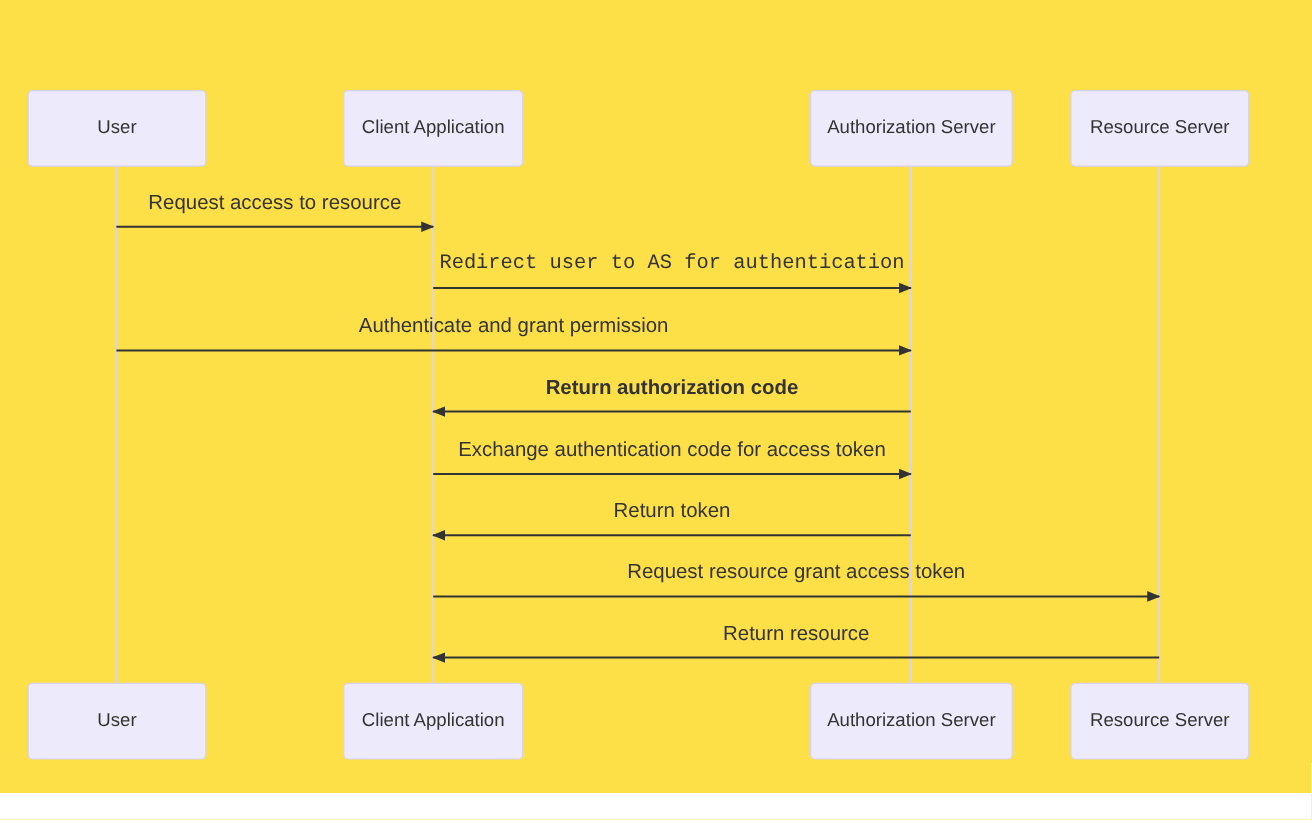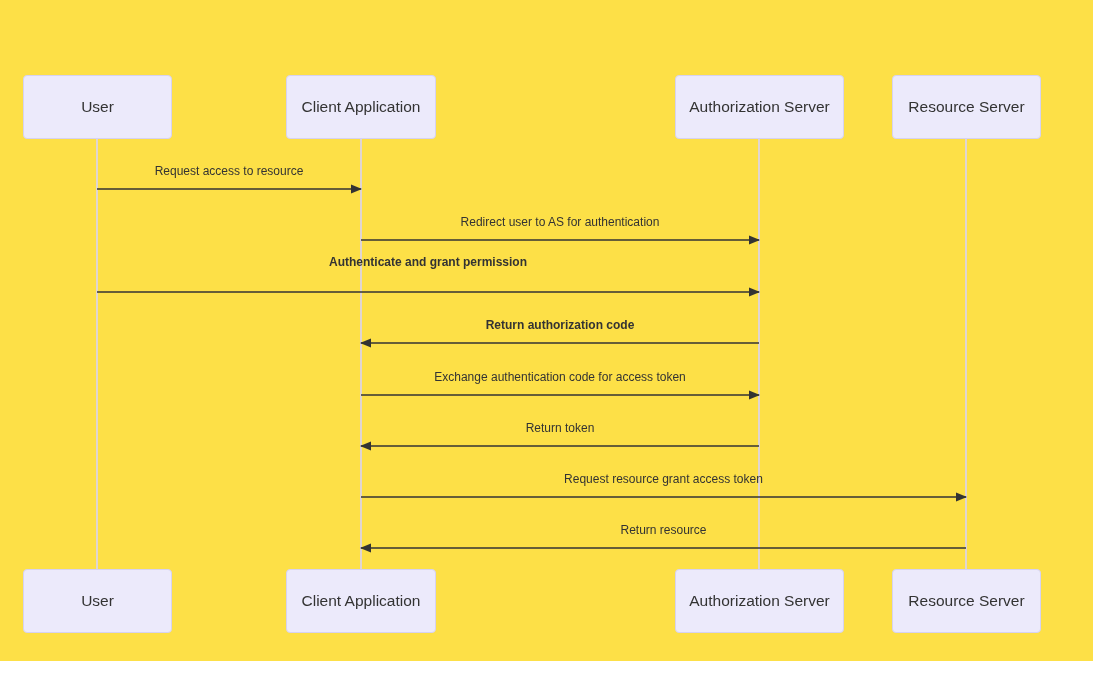--- a/index.html
+++ b/index.html
@@ -37,21 +37,21 @@
   .actor-label {
     font-family: "Liberation Sans", sans-serif;
     font-size: 15.5px;
     color: #333333;
     line-height: 1;
     white-space: nowrap;
   }
   .msg-label {
     position: absolute;
     font-family: "Liberation Sans", sans-serif;
-    font-size: 12px;
+    font-size: 17px;
     color: #333333;
     white-space: nowrap;
     transform: translate(-50%, -100%);
     line-height: 1;
   }
   .lifeline {
     stroke: #D9D2F5;
     stroke-width: 1.6;
   }
   .msg-line {
@@ -111,21 +111,21 @@
       </div>
       <div class="actor-box" style="left: 675px; top: 569px; width: 169px; height: 64px;">
         <span class="actor-label">Authorization Server</span>
       </div>
       <div class="actor-box" style="left: 892px; top: 569px; width: 149px; height: 64px;">
         <span class="actor-label">Resource Server</span>
       </div>
     </div>
   <div id="labels-layer">
       <div class="msg-label" style="left: 229px; top: 177px;">Request access to resource</div>
-      <div class="msg-label" style="left: 560px; top: 228px;">Redirect user to AS for authentication</div>
-      <div class="msg-label" style="left: 428px; top: 268px; font-weight: bold;">Authenticate and grant permission</div>
+      <div class="msg-label" style="left: 560px; top: 228px; font-family: Liberation Mono, monospace;">Redirect user to AS for authentication</div>
+      <div class="msg-label" style="left: 428px; top: 280px;">Authenticate and grant permission</div>
       <div class="msg-label" style="left: 560px; top: 331px; font-weight: bold;">Return authorization code</div>
       <div class="msg-label" style="left: 560px; top: 383px;">Exchange authentication code for access token</div>
       <div class="msg-label" style="left: 560px; top: 434px;">Return token</div>
       <div class="msg-label" style="left: 663.5px; top: 485px;">Request resource grant access token</div>
       <div class="msg-label" style="left: 663.5px; top: 536px; text-align: center;">Return resource</div>
     </div>
 </div>
 
 </body></html>

